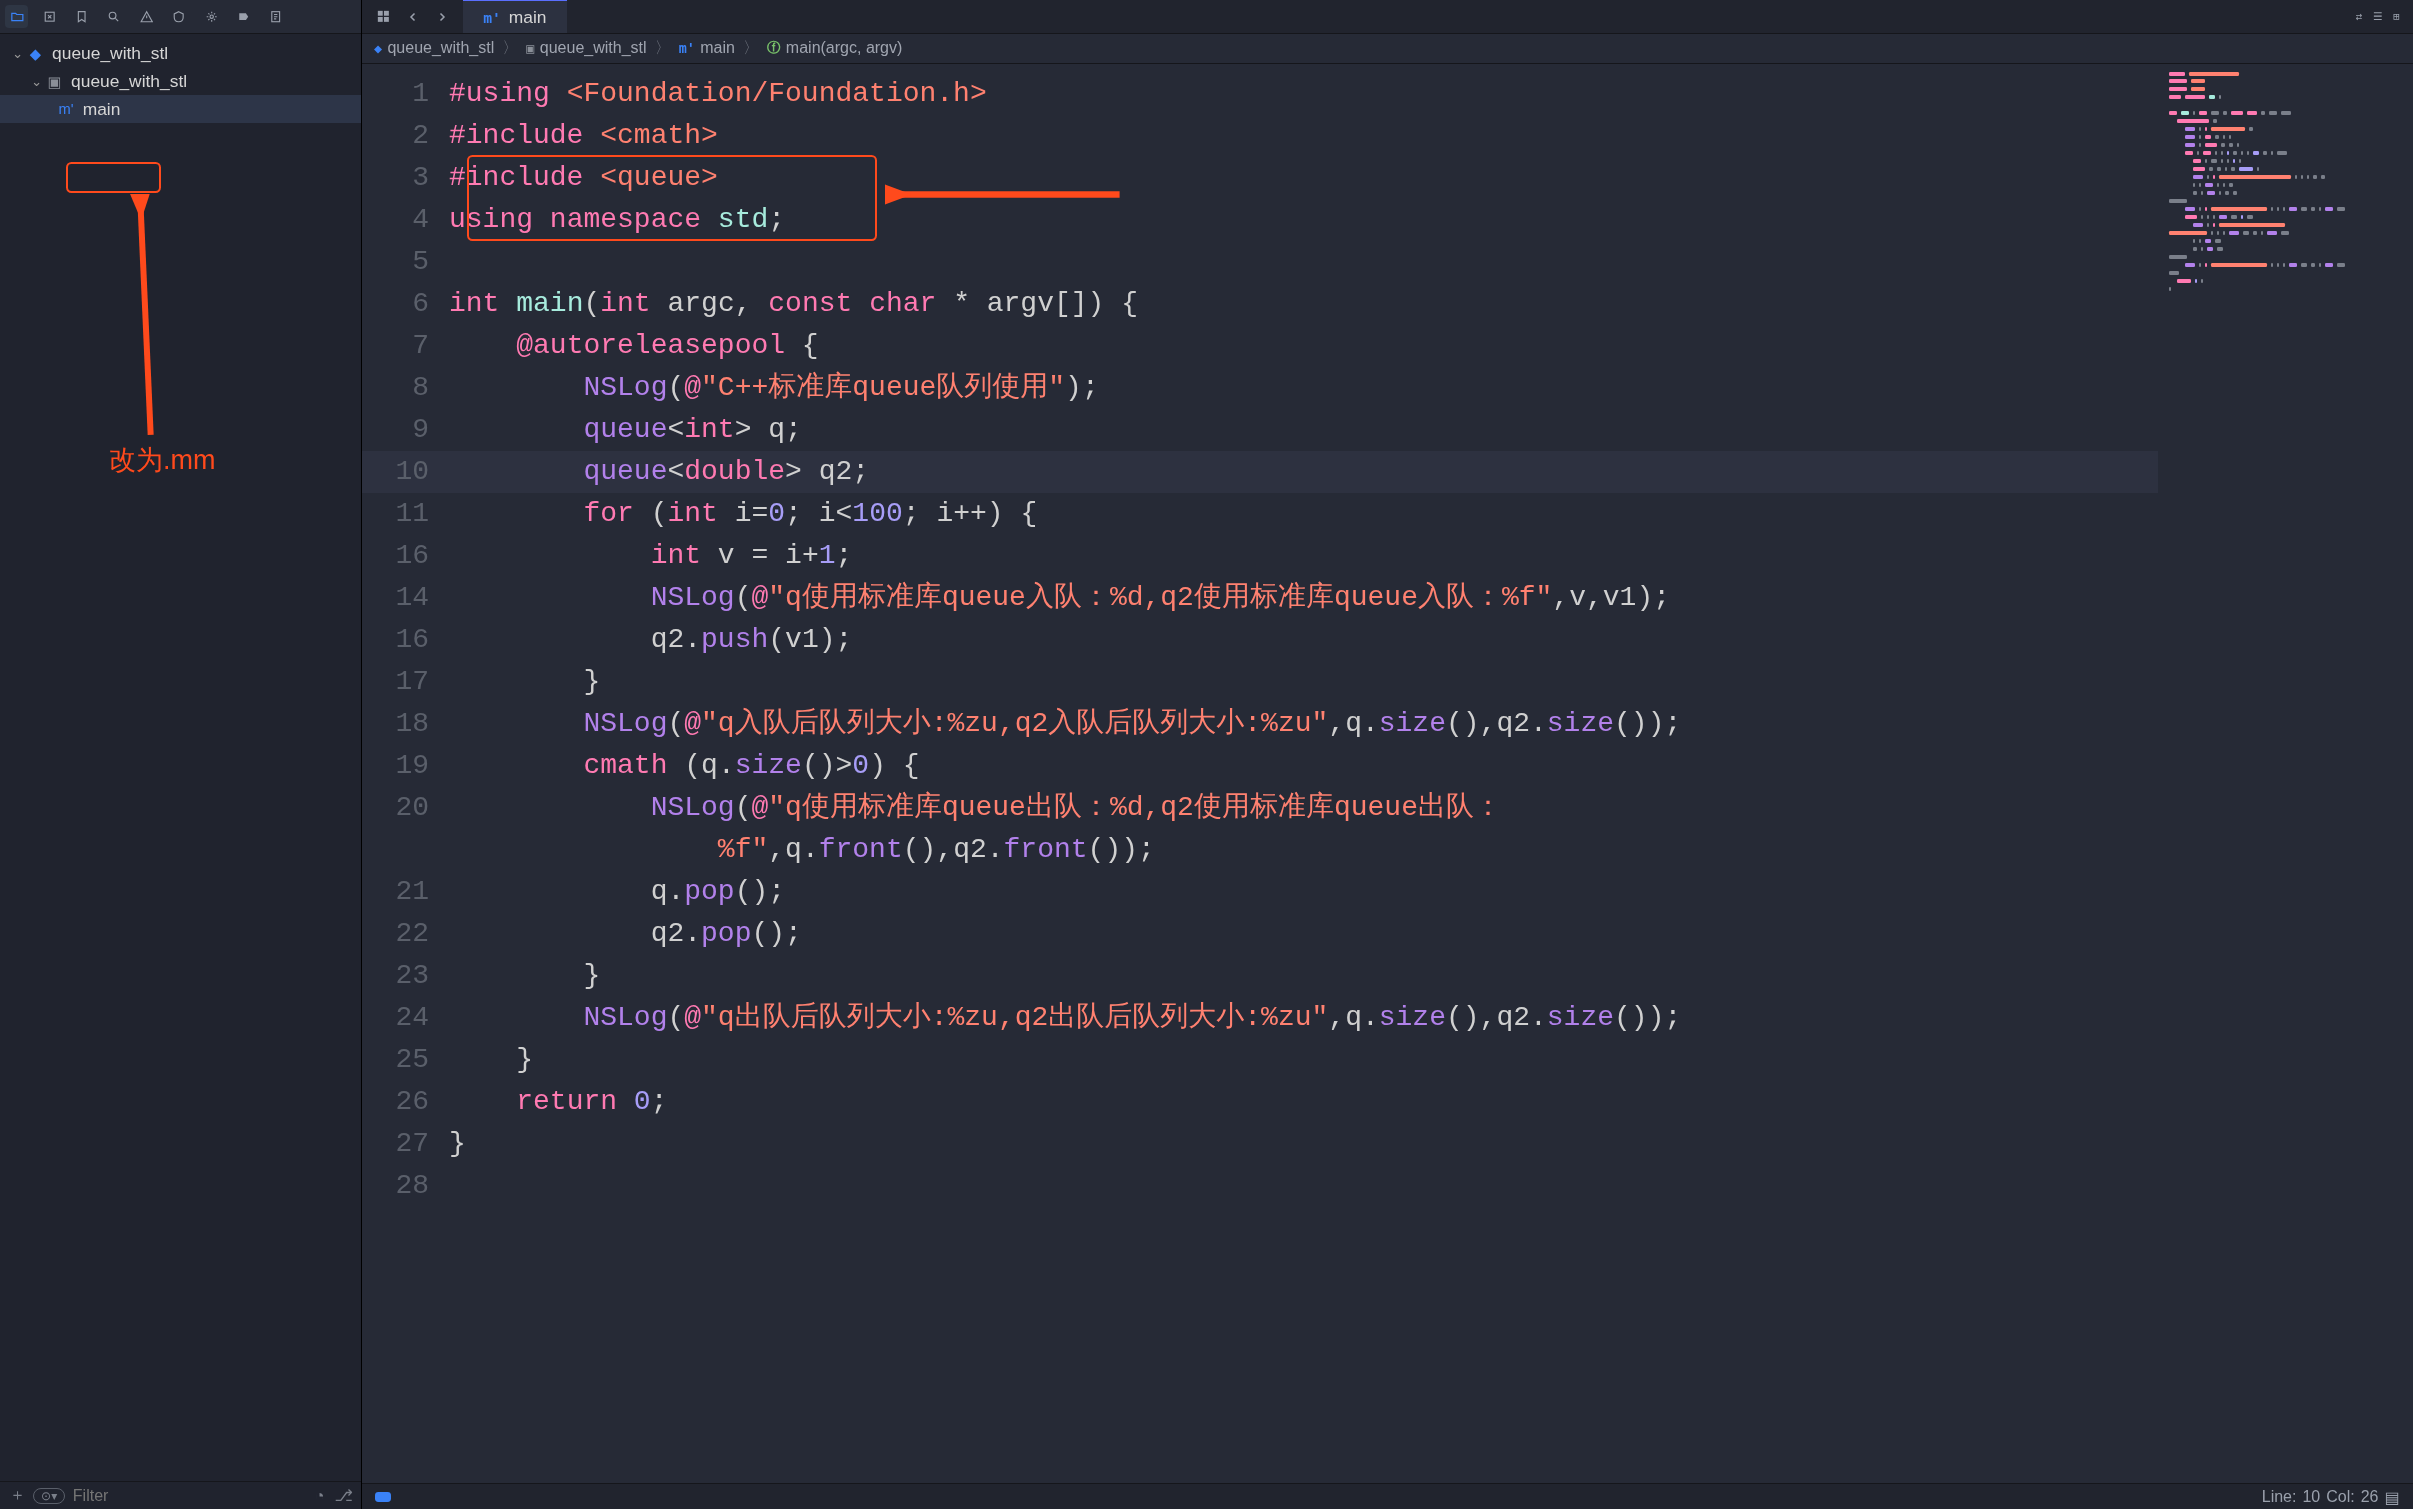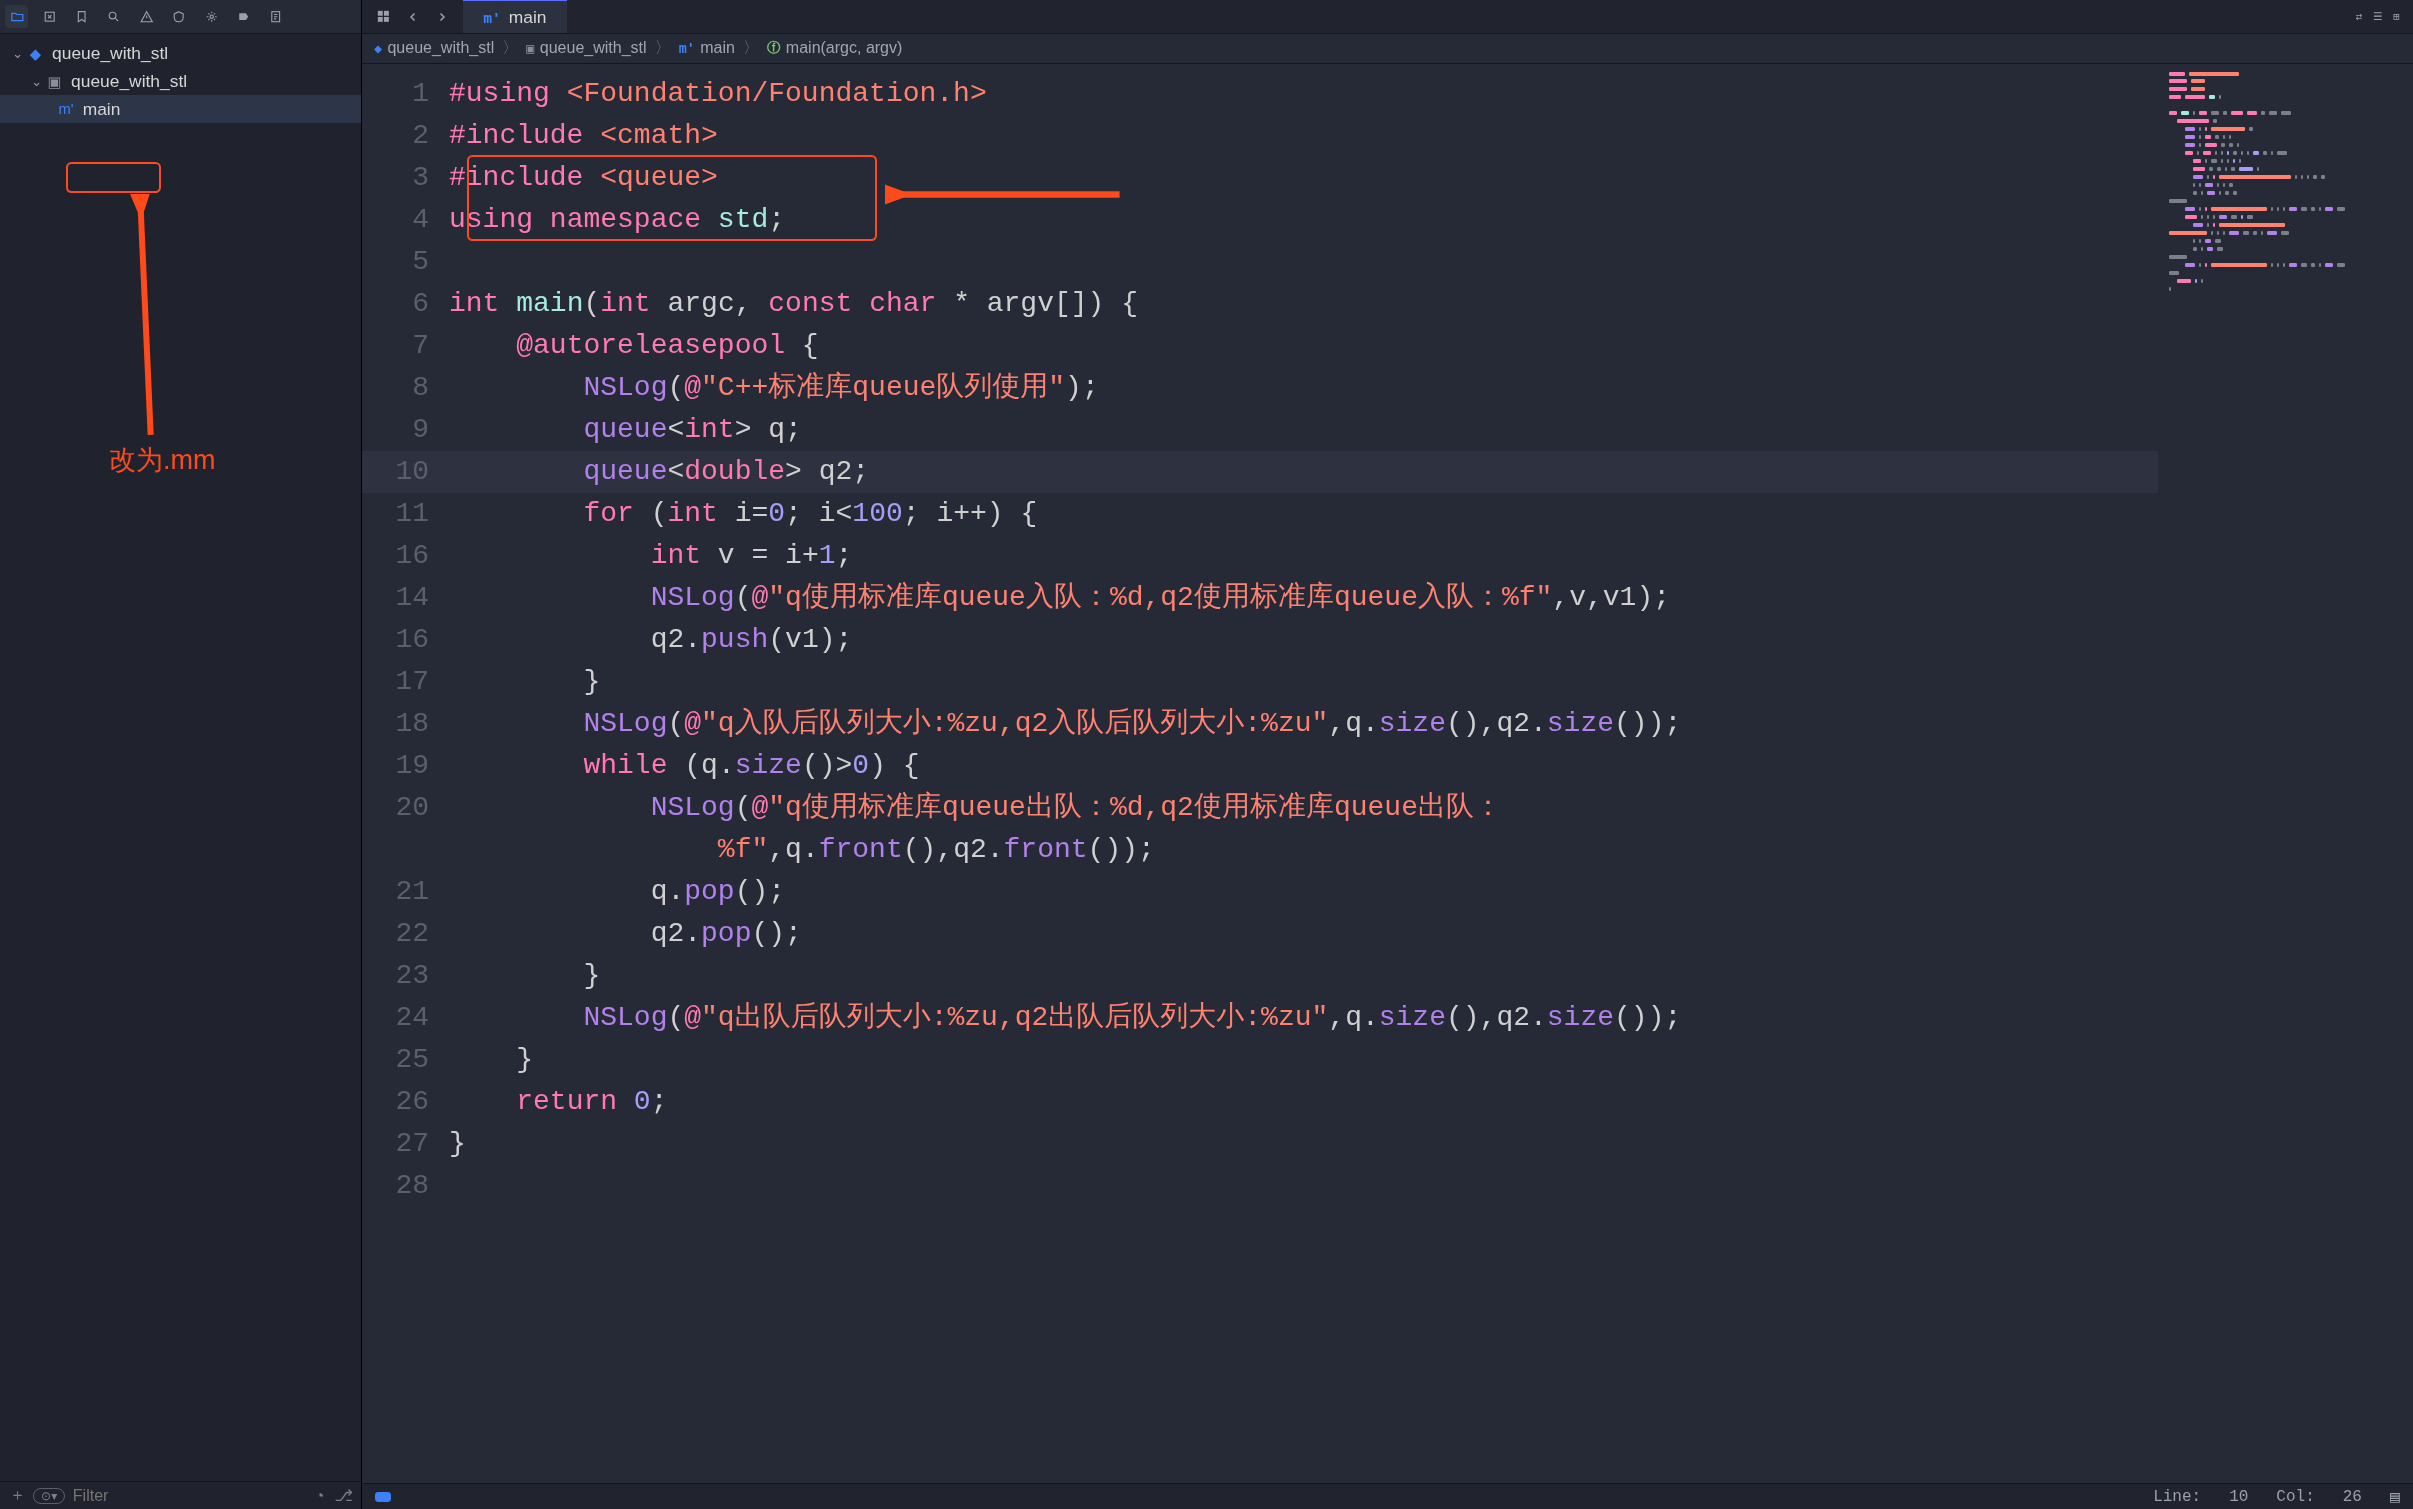--- a/index.html
+++ b/index.html
@@ -277,21 +277,21 @@
   height: 27px;
   display: flex;
   align-items: center;
   padding: 0 13.4px;
   background: #21242e;
   border-top: 0.7px solid #15161b;
   font-family: -apple-system, sans-serif;
   font-size: 16px;
   color: #9aa0ac;
 }
-.status-bar .status-right { margin-left: auto; display: flex; gap: 28px; align-items: center; font-family: Liberation Mono, monospace; }
+.status-bar .status-right { margin-left: auto; display: flex; gap: 6px; align-items: center; }
 .status-dot {
   width: 16px;
   height: 10.7px;
   background: #3a82f7;
   border-radius: 3.4px;
 }
 </style>
 </head>
 <body>
 
@@ -435,21 +435,21 @@
           <div class="line"><span class="gutter">7</span><span class="code"><span class="op">    </span><span class="at">@autoreleasepool</span><span class="op"> {</span></span></div>
           <div class="line"><span class="gutter">8</span><span class="code"><span class="op">        </span><span class="objc">NSLog</span><span class="op">(</span><span class="at">@</span><span class="str">"C++标准库queue队列使用"</span><span class="op">);</span></span></div>
           <div class="line"><span class="gutter">9</span><span class="code"><span class="op">        </span><span class="type2">queue</span><span class="op">&lt;</span><span class="kw-type">int</span><span class="op">&gt; </span><span class="id">q</span><span class="op">;</span></span></div>
           <div class="line hl"><span class="gutter">10</span><span class="code"><span class="op">        </span><span class="type2">queue</span><span class="op">&lt;</span><span class="kw-type">double</span><span class="op">&gt; </span><span class="id">q2</span><span class="op">;</span></span></div>
           <div class="line"><span class="gutter">11</span><span class="code"><span class="op">        </span><span class="kw">for </span><span class="op">(</span><span class="kw-type">int </span><span class="id">i</span><span class="op">=</span><span class="num">0</span><span class="op">; </span><span class="id">i</span><span class="op">&lt;</span><span class="num">100</span><span class="op">; </span><span class="id">i</span><span class="op">++) {</span></span></div>
           <div class="line"><span class="gutter">16</span><span class="code"><span class="op">            </span><span class="kw-type">int </span><span class="id">v</span><span class="op"> = </span><span class="id">i</span><span class="op">+</span><span class="num">1</span><span class="op">;</span></span></div>
           <div class="line"><span class="gutter">14</span><span class="code"><span class="op">            </span><span class="objc">NSLog</span><span class="op">(</span><span class="at">@</span><span class="str">"q使用标准库queue入队：%d,q2使用标准库queue入队：%f"</span><span class="op">,</span><span class="id">v</span><span class="op">,</span><span class="id">v1</span><span class="op">);</span></span></div>
           <div class="line"><span class="gutter">16</span><span class="code"><span class="op">            </span><span class="id">q2</span><span class="op">.</span><span class="fn-call">push</span><span class="op">(</span><span class="id">v1</span><span class="op">);</span></span></div>
           <div class="line"><span class="gutter">17</span><span class="code"><span class="op">        }</span></span></div>
           <div class="line"><span class="gutter">18</span><span class="code"><span class="op">        </span><span class="objc">NSLog</span><span class="op">(</span><span class="at">@</span><span class="str">"q入队后队列大小:%zu,q2入队后队列大小:%zu"</span><span class="op">,</span><span class="id">q</span><span class="op">.</span><span class="fn-call">size</span><span class="op">(),</span><span class="id">q2</span><span class="op">.</span><span class="fn-call">size</span><span class="op">());</span></span></div>
-          <div class="line"><span class="gutter">19</span><span class="code"><span class="op">        </span><span class="kw">while </span><span class="op">(</span><span class="id">q</span><span class="op">.</span><span class="fn-call">size</span><span class="op">()&gt;</span><span class="num">0</span><span class="op">) {</span></span></div>
+          <div class="line"><span class="gutter">19</span><span class="code"><span class="op">        </span><span class="kw">cmath </span><span class="op">(</span><span class="id">q</span><span class="op">.</span><span class="fn-call">size</span><span class="op">()&gt;</span><span class="num">0</span><span class="op">) {</span></span></div>
           <div class="line"><span class="gutter">20</span><span class="code"><span class="op">            </span><span class="objc">NSLog</span><span class="op">(</span><span class="at">@</span><span class="str">"q使用标准库queue出队：%d,q2使用标准库queue出队：</span></span></div>
           <div class="line"><span class="gutter"></span><span class="code"><span class="str">                %f"</span><span class="op">,</span><span class="id">q</span><span class="op">.</span><span class="fn-call">front</span><span class="op">(),</span><span class="id">q2</span><span class="op">.</span><span class="fn-call">front</span><span class="op">());</span></span></div>
           <div class="line"><span class="gutter">21</span><span class="code"><span class="op">            </span><span class="id">q</span><span class="op">.</span><span class="fn-call">pop</span><span class="op">();</span></span></div>
           <div class="line"><span class="gutter">22</span><span class="code"><span class="op">            </span><span class="id">q2</span><span class="op">.</span><span class="fn-call">pop</span><span class="op">();</span></span></div>
           <div class="line"><span class="gutter">23</span><span class="code"><span class="op">        }</span></span></div>
           <div class="line"><span class="gutter">24</span><span class="code"><span class="op">        </span><span class="objc">NSLog</span><span class="op">(</span><span class="at">@</span><span class="str">"q出队后队列大小:%zu,q2出队后队列大小:%zu"</span><span class="op">,</span><span class="id">q</span><span class="op">.</span><span class="fn-call">size</span><span class="op">(),</span><span class="id">q2</span><span class="op">.</span><span class="fn-call">size</span><span class="op">());</span></span></div>
           <div class="line"><span class="gutter">25</span><span class="code"><span class="op">    }</span></span></div>
           <div class="line"><span class="gutter">26</span><span class="code"><span class="op">    </span><span class="kw">return </span><span class="num">0</span><span class="op">;</span></span></div>
           <div class="line"><span class="gutter">27</span><span class="code"><span class="op">}</span></span></div>
           <div class="line"><span class="gutter">28</span><span class="code"></span></div>

